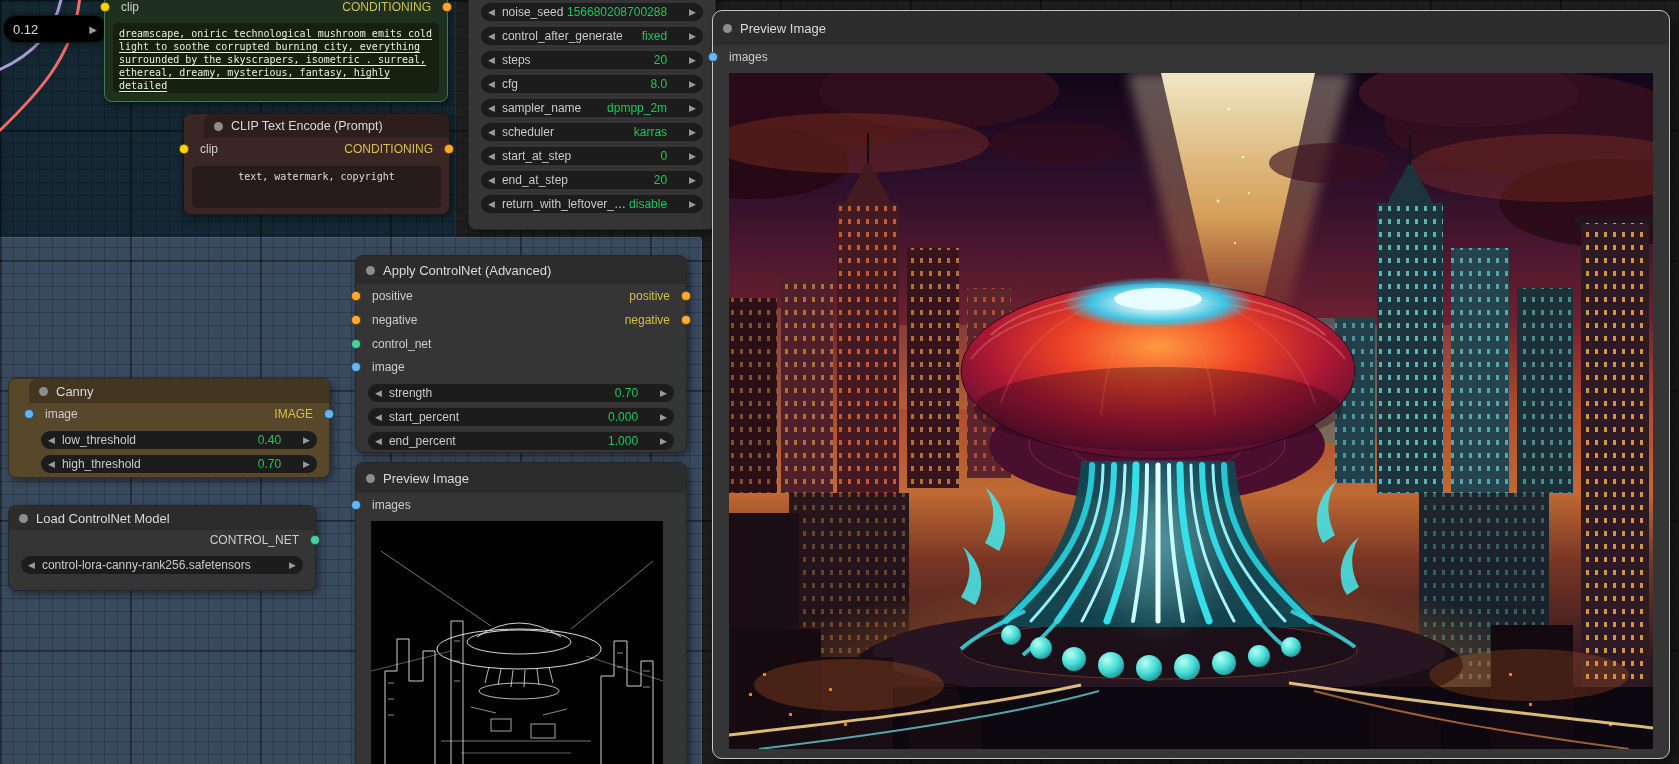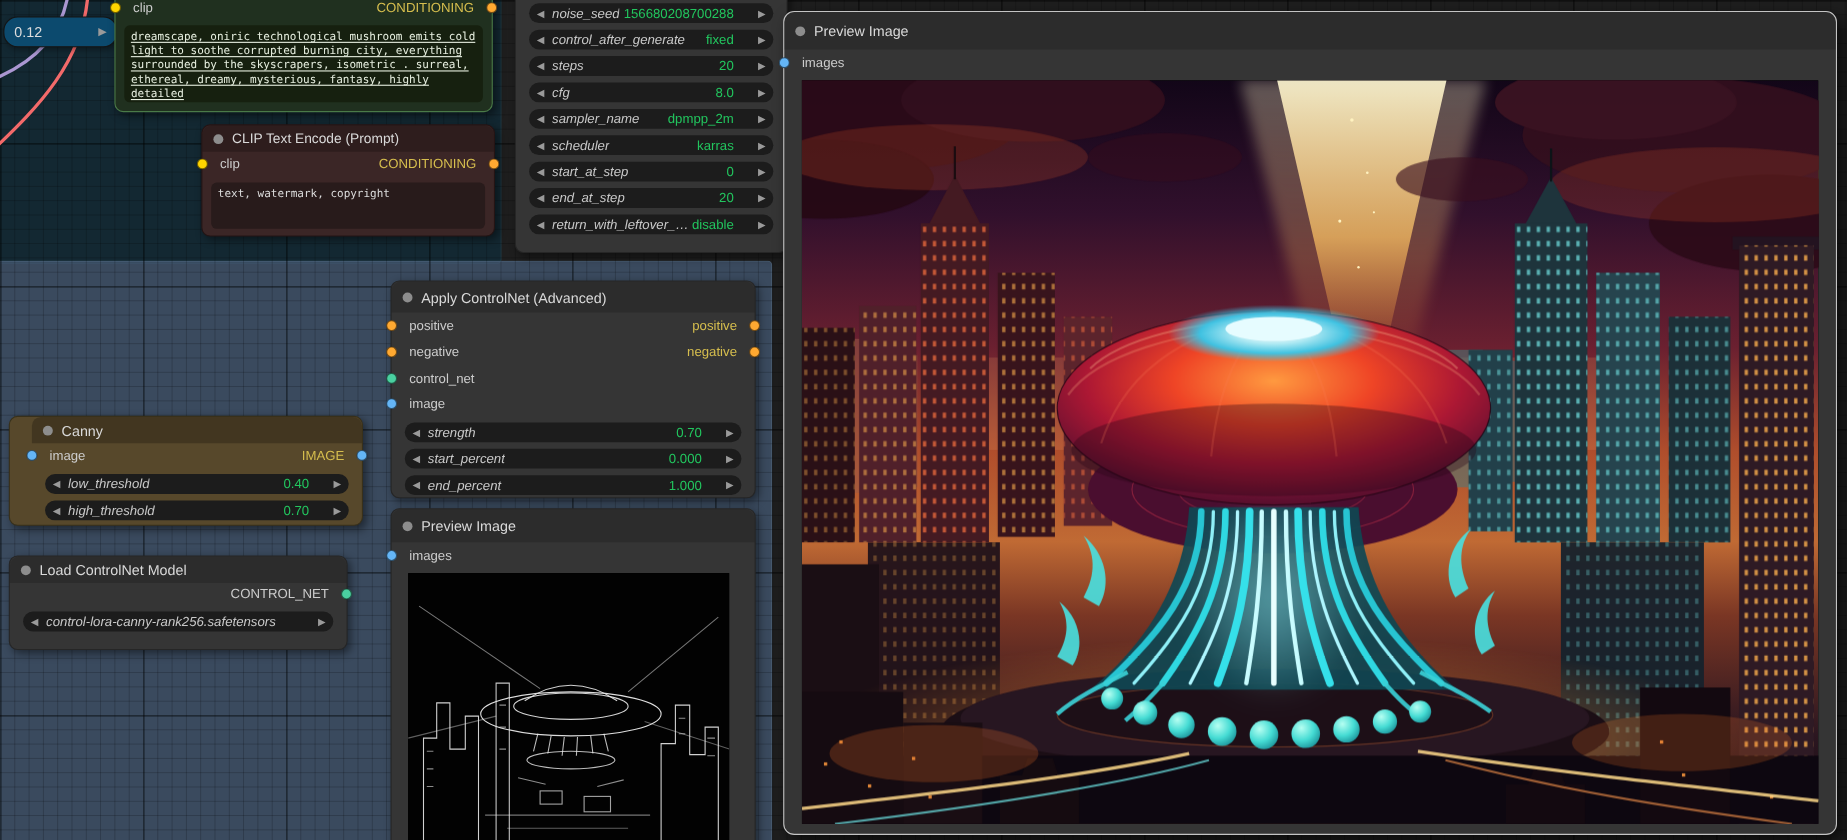--- a/index.html
+++ b/index.html
@@ -26,37 +26,37 @@
   .slot-row{position:relative;height:24px;display:flex;align-items:center;padding:0 12px;font-size:12px;color:#ccc;}
   .dot{position:absolute;top:50%;transform:translateY(-50%);width:10px;height:10px;border-radius:50%;
        border:1px solid rgba(0,0,0,.55);box-sizing:border-box;}
   .dot.in{left:-5px;} .dot.out{right:-5px;}
   .c-clip{background:#ffd500;} .c-cond{background:#ffa931;} .c-img{background:#64b5f6;} .c-cnet{background:#4ad0a0;}
   .lab-l{margin-left:4px;} .lab-r{margin-left:auto;margin-right:4px;}
   .cond-label{color:#d6be4e;}
   .widget{height:18px;background:#1c1c1c;border-radius:9px;display:flex;align-items:center;
           padding:0 7px;margin:6px 12px 0 12px;color:#c9c9c9;font-size:12px;white-space:nowrap;overflow:hidden;}
   .widget .arrow{color:#9a9a9a;font-size:9px;line-height:18px;flex:0 0 auto;}
-  .widget .wlabel{margin-left:7px;overflow:hidden;text-overflow:ellipsis;font-style:italic;}
+  .widget .wlabel{margin-left:7px;overflow:hidden;text-overflow:ellipsis;}
   .widget .wvalue{margin-left:auto;margin-right:22px;color:#22c55e;}
   .textbox{background:#262626;border-radius:5px;margin:6px 8px 0 8px;padding:4px 6px;color:#dcdcdc;
            font-family:"DejaVu Sans Mono",monospace;font-size:10px;line-height:13px;overflow:hidden;}
   .node-green{background:#20301f;border:1px solid #4a7a48;}
   .node-green .textbox{background:#16200f;color:#e7efe0;}
   .prompt-squiggle{text-decoration-line:underline;text-decoration-style:wavy;text-decoration-color:#c23434;
                    text-decoration-thickness:1px;text-underline-offset:2px;text-decoration:underline;}
   .node-maroon{background:#3b2626;border:1px solid #241414;}
   .node-maroon .node-title{background:rgba(0,0,0,.22);}
   .node-maroon .textbox{background:#281b1b;}
   .node-olive{background:#57482b;border:1px solid #38301a;}
   .node-olive .node-title{background:rgba(0,0,0,.24);}
   .preview-large{border:1px solid #c4c4c4;z-index:6;box-shadow:6px 6px 14px rgba(0,0,0,.6);}
   .img-frame{position:absolute;overflow:hidden;background:#000;}
   .img-frame svg{display:block;width:100%;height:100%;}
-  .float-pill{position:absolute;left:3px;top:15px;width:84px;height:26px;z-index:3;background:#0c4a6e;
+  .float-pill{position:absolute;left:3px;top:15px;width:84px;height:26px;z-index:3;background:#000000;
       border:1px solid #141414;border-radius:13px;display:flex;align-items:center;padding:0 9px;
       color:#ddd;font-size:13px;box-shadow:2px 2px 6px rgba(0,0,0,.4);}
   .float-pill .arrow{margin-left:auto;color:#9a9a9a;font-size:10px;}
 </style>
 </head>
 <body>
 
 <div class="canvas">
 
   <div class="group group-a"></div>
@@ -89,31 +89,31 @@
       <span class="lab-l">clip</span>
       <span class="lab-r cond-label">CONDITIONING</span>
       <span class="dot out c-cond"></span>
     </div>
     <div class="textbox" style="height:62px;">
       <span class="prompt-squiggle">dreamscape, oniric technological mushroom emits cold light to soothe corrupted burning city, everything surrounded by the skyscrapers, isometric . surreal, ethereal, dreamy, mysterious, fantasy, highly detailed</span>
     </div>
   </div>
 
   <div class="node node-maroon" style="left:183px;top:113px;width:265px;height:100px;">
-    <div class="node-title" style="height:24px;font-size:12.5px;">
+    <div class="node-title" style="height:24px;font-size:12.5px;margin-left:20px;">
       <span class="cdot"></span>
       <span>CLIP Text Encode (Prompt)</span>
     </div>
     <div class="slot-row" style="height:22px;">
       <span class="dot in c-clip"></span>
       <span class="lab-l">clip</span>
       <span class="lab-r cond-label">CONDITIONING</span>
       <span class="dot out c-cond"></span>
     </div>
-    <div class="textbox" style="height:34px;">
+    <div class="textbox" style="height:34px;text-align:center;">
       <span>text, watermark, copyright</span>
     </div>
   </div>
 
   <div class="node" style="left:468px;top:-14px;width:246px;height:232px;padding-top:10px;">
     <div class="widget">
       <span class="arrow">◀</span>
       <span class="wlabel">noise_seed</span>
       <span class="wvalue">156680208700288</span>
       <span class="arrow">▶</span>

